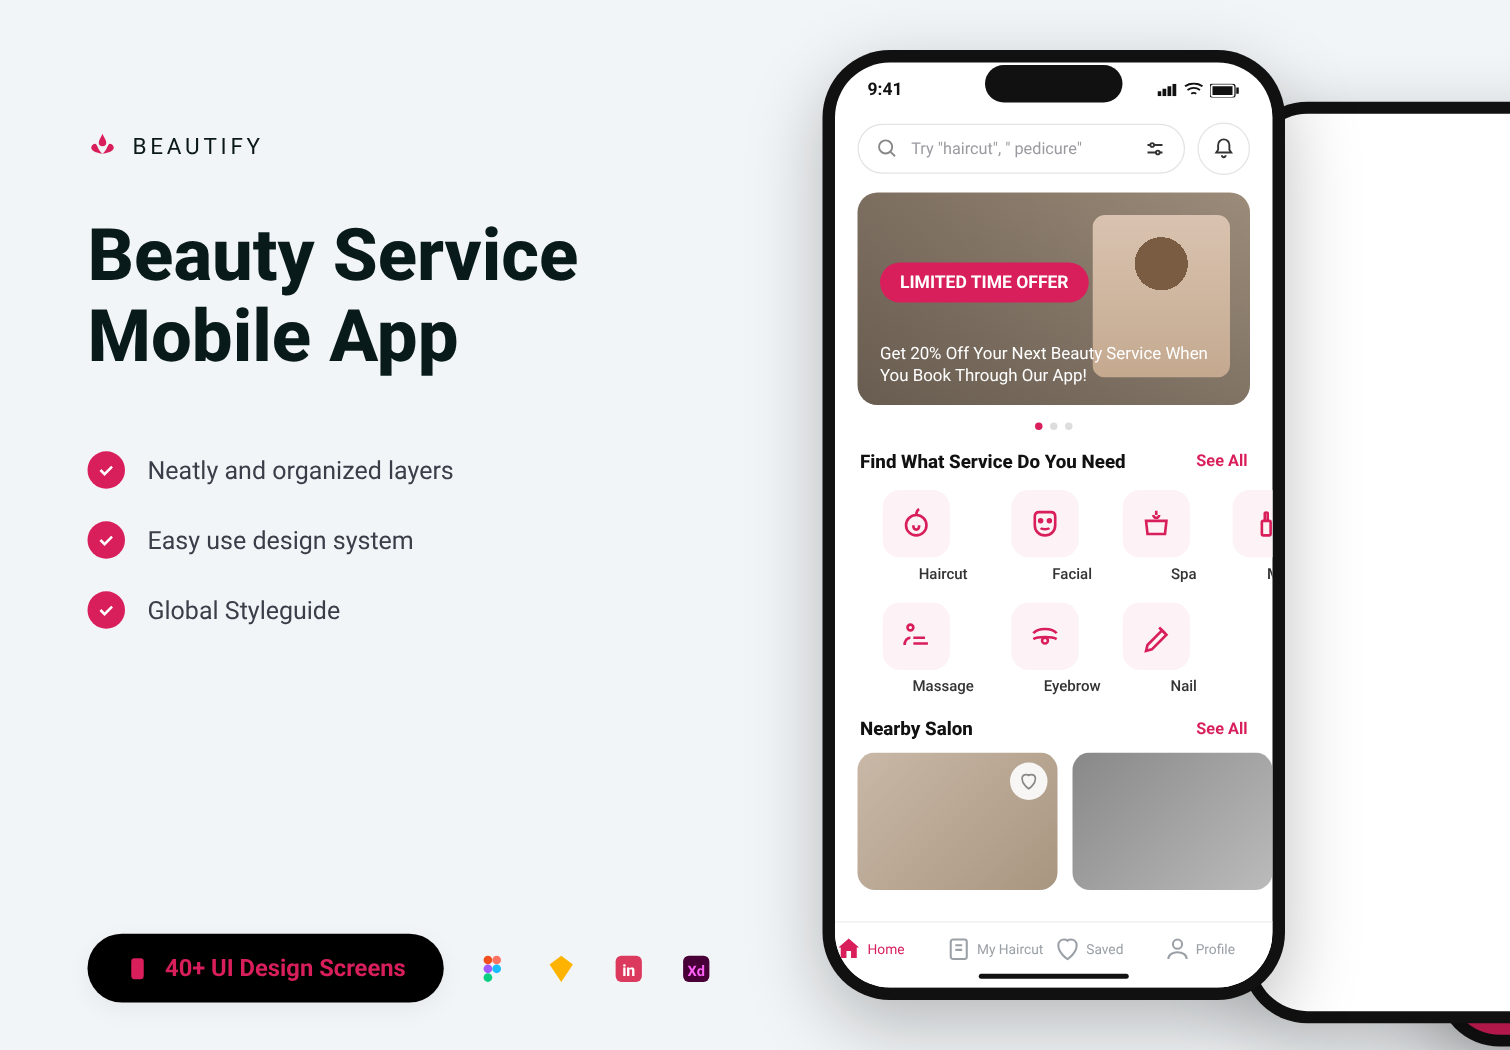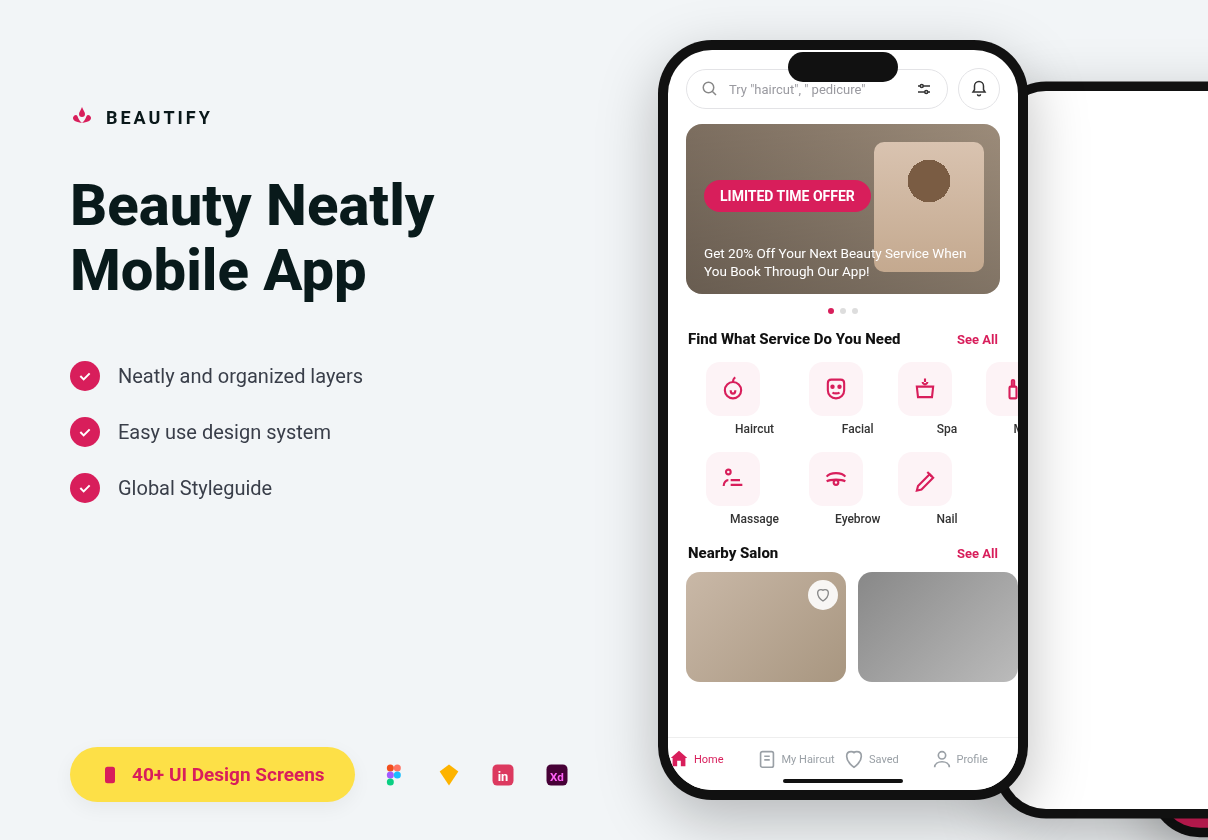--- a/index.html
+++ b/index.html
@@ -13,29 +13,29 @@
 }
 
 
 .left {
   position: absolute;
   left: 70px;
   top: 105px;
   width: 520px;
 }
 .brand { display: flex; align-items: center; gap: 12px; margin-bottom: 44px; }
-.brand-name { font-weight: 700; letter-spacing: 3px; font-size: 18px; color: #0a181a; }
+.brand-name { font-weight: 400; letter-spacing: 3px; font-size: 18px; color: #0a181a; }
 .headline { font-size: 58px; font-weight: 800; color: #091a1b; line-height: 1.12; margin-bottom: 58px; }
 .feature-list { list-style: none; display: flex; flex-direction: column; gap: 26px; }
 .feature-item { display: flex; align-items: center; gap: 18px; font-size: 20px; color: #393e49; text-align: right; }
 .check-circle { width: 30px; height: 30px; border-radius: 50%; background: #d81e5b; display: flex; align-items: center; justify-content: center; color: #fff; flex-shrink: 0; }
 .check-circle svg { width: 16px; height: 16px; }
 
 .badge-row { position: absolute; left: 70px; bottom: 38px; display: flex; align-items: center; gap: 26px; }
-.screens-badge { background: #fde047; border-radius: 40px; padding: 16px 30px; display: flex; align-items: center; gap: 12px; color: #d81e5b; font-weight: 700; font-size: 19px; box-shadow: 0 6px 20px rgba(0,0,0,0.05); }
+.screens-badge { background: #000000; border-radius: 40px; padding: 16px 30px; display: flex; align-items: center; gap: 12px; color: #d81e5b; font-weight: 700; font-size: 19px; box-shadow: 0 6px 20px rgba(0,0,0,0.05); }
 .tool-icon { width: 28px; height: 28px; display: flex; align-items: center; justify-content: center; }
 
 
 .phone-stack { position: absolute; right: -10px; top: 40px; width: 560px; height: 780px; }
 .phone { position: absolute; width: 370px; height: 760px; border-radius: 54px; background: #111; padding: 10px; box-shadow: 0 20px 60px rgba(0,0,0,0.25); }
 .phone.front { left: 0; top: 0; z-index: 3; }
 .phone.mid { left: 330px; top: 30px; z-index: 2; transform: scale(0.97); }
 .phone.back { left: 480px; top: 60px; z-index: 1; transform: scale(0.94); }
 .screen { width: 100%; height: 100%; background: #fff; border-radius: 44px; overflow: hidden; position: relative; display: flex; flex-direction: column; }
 .notch { position: absolute; top: 12px; left: 50%; transform: translateX(-50%); width: 110px; height: 30px; background: #111; border-radius: 20px; z-index: 10; }
@@ -96,21 +96,21 @@
 </head>
 <body>
 
 <div class="left">
   <div class="brand">
     <svg class="logo-flower" viewBox="0 0 24 24" fill="#d81e5b">
         <path d="M12 2c-1 3-3 5-3 7 0 2 1 3 3 3s3-1 3-3c0-2-2-4-3-7zm-6 8c-2 0-3 2-3 3 0 2 2 4 9 5-4-3-4-8-6-8zm12 0c-2 0-2 5-6 8 7-1 9-3 9-5 0-1-1-3-3-3z"></path>
       </svg>
     <span class="brand-name">BEAUTIFY</span>
   </div>
-  <h1 class="headline">Beauty Neatly Mobile App</h1>
+  <h1 class="headline">Beauty Service Mobile App</h1>
   <ul class="feature-list">
     <li class="feature-item">
       <span class="check-circle">
           <svg viewBox="0 0 24 24" fill="none" stroke="currentColor" stroke-width="3">
             <polyline points="5 12 10 17 19 8"></polyline>
           </svg>
         </span>
       <span>Neatly and organized layers</span>
     </li>
     <li class="feature-item">
@@ -214,20 +214,39 @@
       <div style="text-align:right;padding:10px 18px;display:flex;justify-content:flex-end;align-items:center">
         
         
       </div>
     </div>
   </div>
 
   <div class="phone front">
     <div class="notch"></div>
     <div class="screen">
+      <div class="statusbar">
+        <span>9:41</span>
+        <span class="icons">
+          <svg width="16" height="10" viewBox="0 0 16 10" fill="currentColor">
+              <rect x="0" y="6" width="3" height="4"></rect>
+              <rect x="4" y="4" width="3" height="6"></rect>
+              <rect x="8" y="2" width="3" height="8"></rect>
+              <rect x="12" y="0" width="3" height="10"></rect>
+            </svg>
+          <svg width="16" height="12" viewBox="0 0 16 12" fill="none" stroke="currentColor" stroke-width="1.5">
+              <path d="M1 3c4-3 10-3 14 0M3 6c3-2 7-2 10 0M6 9c1.5-1 2.5-1 4 0"></path>
+            </svg>
+          <svg width="24" height="11" viewBox="0 0 24 11">
+              <rect x="0" y="0" width="20" height="11" rx="2.5" fill="none" stroke="currentColor"></rect>
+              <rect x="2" y="2" width="16" height="7" fill="currentColor"></rect>
+              <rect x="21" y="3" width="2" height="5" fill="currentColor"></rect>
+            </svg>
+        </span>
+      </div>
       <div class="searchrow">
         <div class="searchbox">
           <svg width="18" height="18" viewBox="0 0 24 24" fill="none" stroke="#888" stroke-width="2">
               <circle cx="10" cy="10" r="7"></circle>
               <path d="M15 15l5 5"></path>
             </svg>
           <span>Try "haircut", " pedicure"</span>
           <svg width="18" height="18" viewBox="0 0 24 24" fill="none" stroke="#333" stroke-width="2" style="margin-left:auto">
               <path d="M4 8h16M4 16h16"></path>
               <circle cx="9" cy="8" r="2" fill="#fff"></circle>

